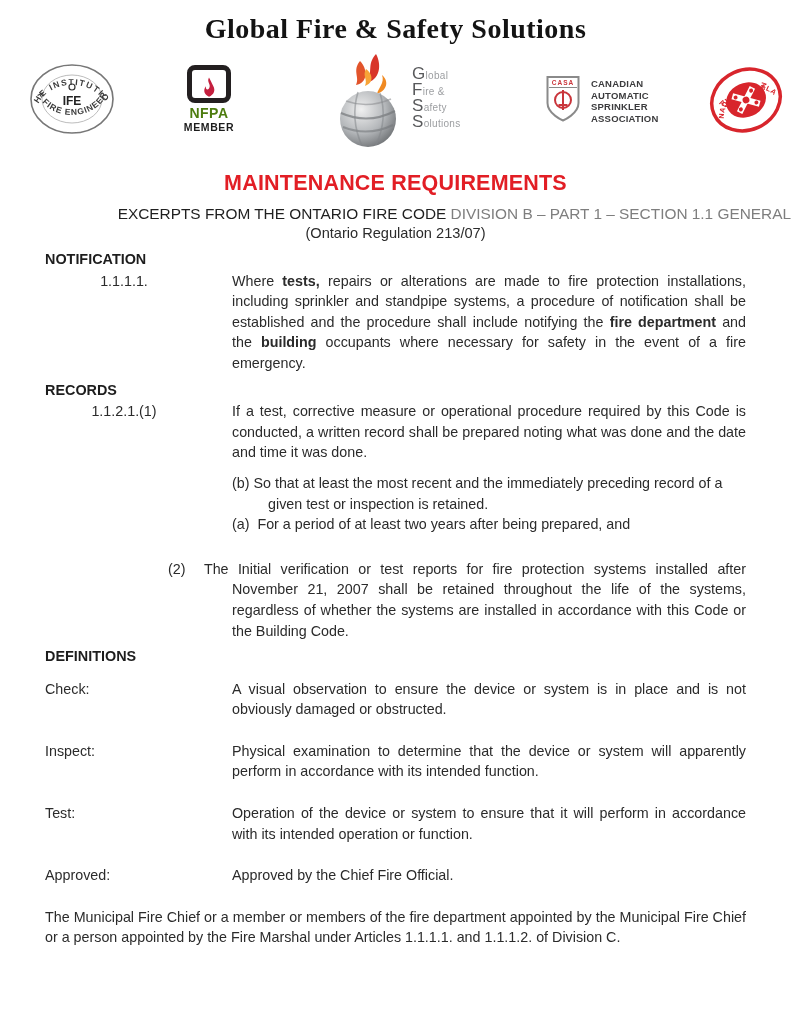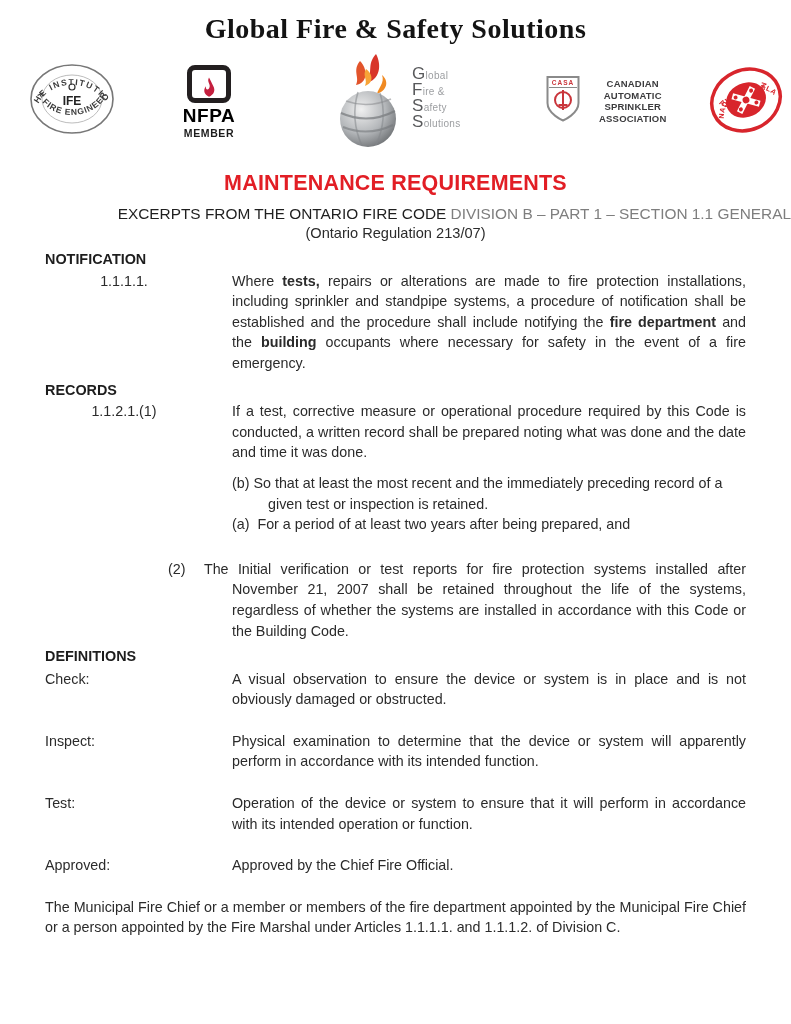--- a/index.html
+++ b/index.html
@@ -16,45 +16,45 @@
   }
   .logo-band { position:relative; height:102px; margin-top:8px; }
   .logo-ife  { position:absolute; left:28px;  top:8px; }
   .logo-nfpa { position:absolute; left:174px; top:12px; width:70px; text-align:center; }
   .nfpa-frame {
     width:34px; height:28px; margin:0 auto;
     border:5px solid #231f20; border-radius:8px;
     display:flex; align-items:flex-end; justify-content:center;
   }
   .nfpa-flame { width:22px; height:26px; margin-bottom:-2px; }
-  .nfpa-name   { font-size:19px; font-weight:bold; color:#000000; letter-spacing:0.5px; margin-top:2px; }
+  .nfpa-name   { font-size:14px; font-weight:bold; color:#4d7c0f; letter-spacing:0.5px; margin-top:2px; }
   .nfpa-member { font-size:10.5px; font-weight:bold; color:#1c1c1c; letter-spacing:0.6px; }
   .logo-gfss { position:absolute; left:336px; top:0; display:flex; align-items:flex-start; }
   .gfss-text { margin:14px 0 0 4px; }
   .gfss-line { font-size:10px; line-height:14px; color:#9c9ea1; letter-spacing:0.3px; }
   .gfss-line::first-letter { font-size:17px; color:#58595b; font-weight:500; }
-  .logo-casa { position:absolute; left:545px; top:22px; display:flex; gap:18px;text-align:center; }
+  .logo-casa { position:absolute; left:545px; top:22px; display:flex; gap:10px; }
   .casa-name {
     white-space:pre-line; font-weight:bold; font-size:9.5px; line-height:11.5px;
     color:#3b3b3d; letter-spacing:0.2px; padding-top:3px;
   }
   .logo-cfaa { position:absolute; left:706px; top:8px; }
   
   .doc-title {
     margin:16px 0 0; text-align:center;
     font-size:21.5px; font-weight:bold; color:#e21e25; letter-spacing:0.2px;
   }
   .doc-subtitle { margin:9px 0 0; text-align:right; font-size:15.4px; font-weight:normal; color:#1f1f1f; }
   .doc-subtitle .gray { color:#7e7e7e; }
   .doc-regulation { margin:2px 0 0; text-align:center; font-size:14.6px; color:#2b2b2b; }
   
   .content { padding:3px 45px 0 45px; font-size:14.3px; line-height:20.6px; }
   .sec-h { font-size:14.4px; font-weight:bold; color:#1d1d1d; margin:5px 0 1px; }
   .sec-h.records { margin-top:6px; }
-  .sec-h.defs { margin-top:5px; margin-bottom:2px; }
+  .sec-h.defs { margin-top:5px; margin-bottom:12px; }
   .c-row { display:flex; }
   .c-row.gap-top { margin-top:15px; }
   .c-num { flex:0 0 158px; text-align:center; }
   .c-body { flex:1; margin-left:29px; text-align:justify; }
   .b { font-weight:bold; }
   .sub-list { margin:10px 0 0 187px; }
   .sub-item { padding-left:36px; text-indent:-36px; }
   .clause-2 {
     margin:24px 0 0 123px; padding-left:64px; text-indent:-64px; text-align:justify;
   }

